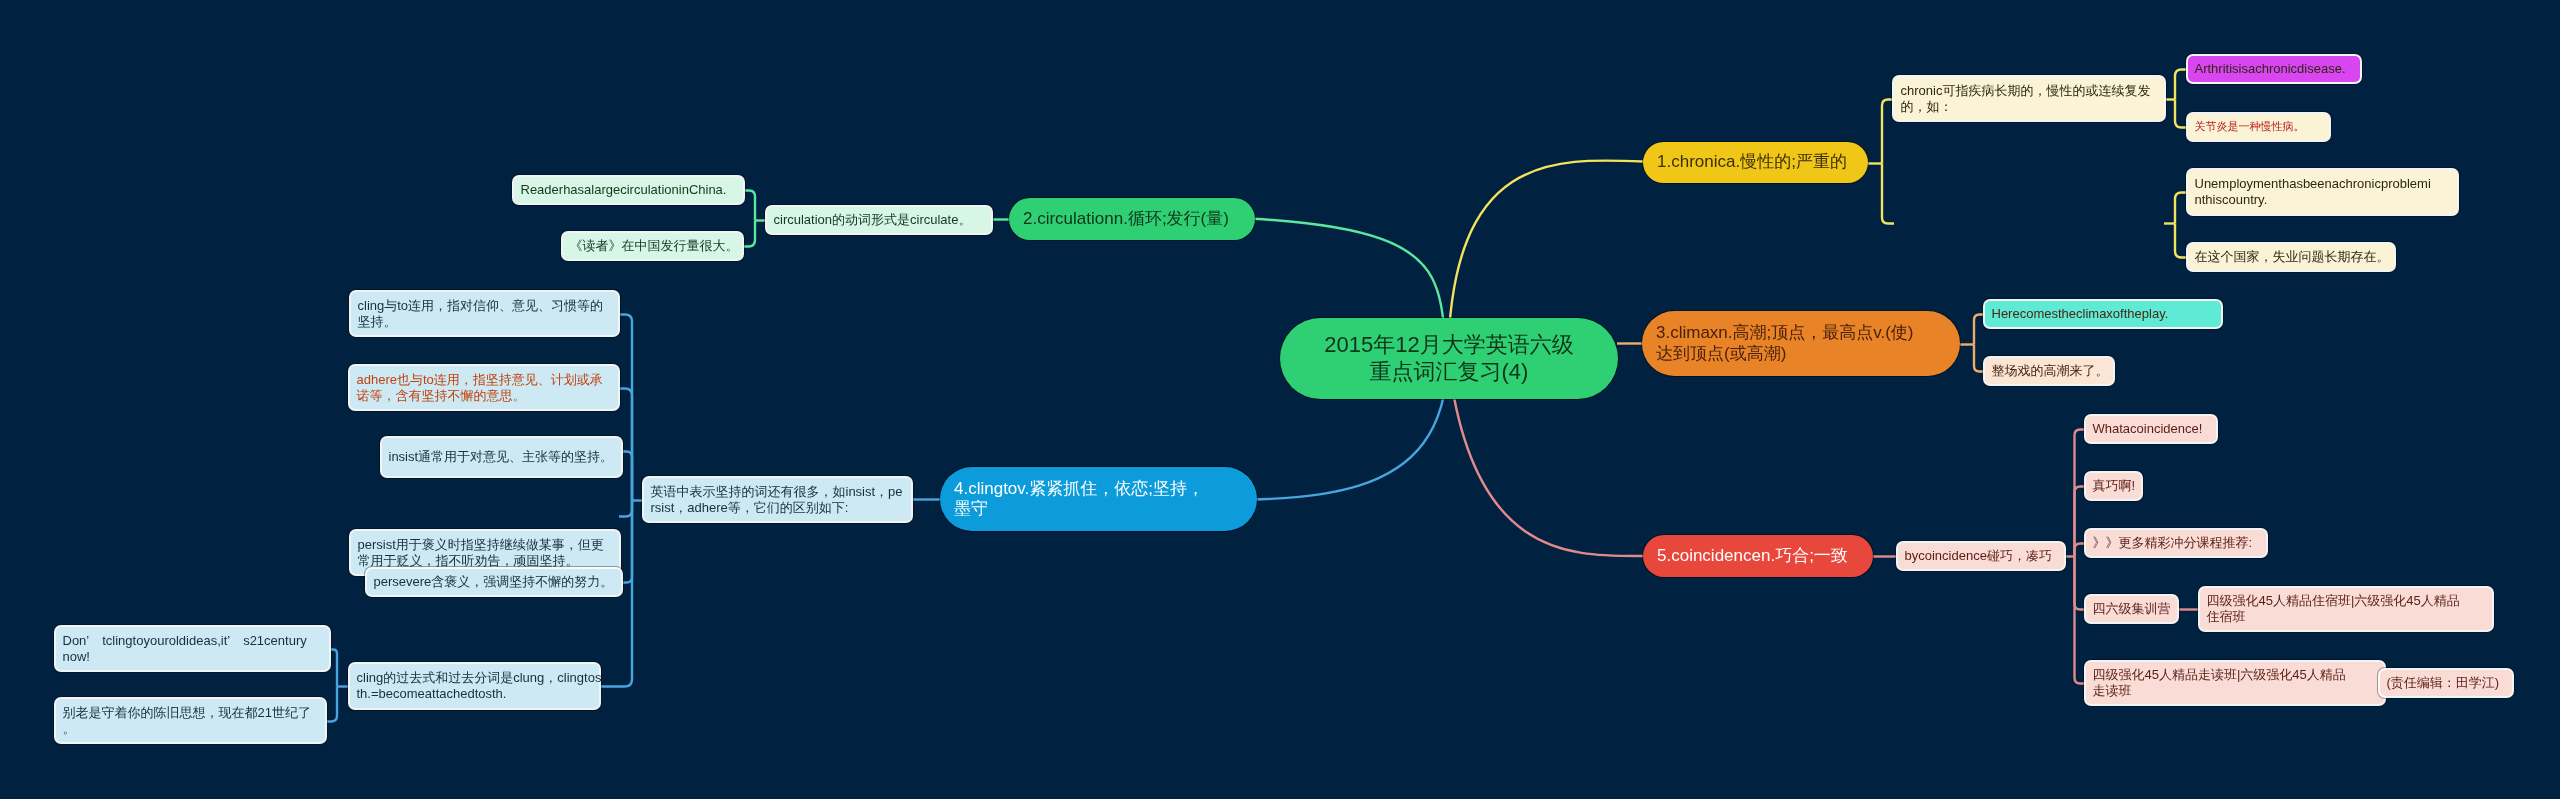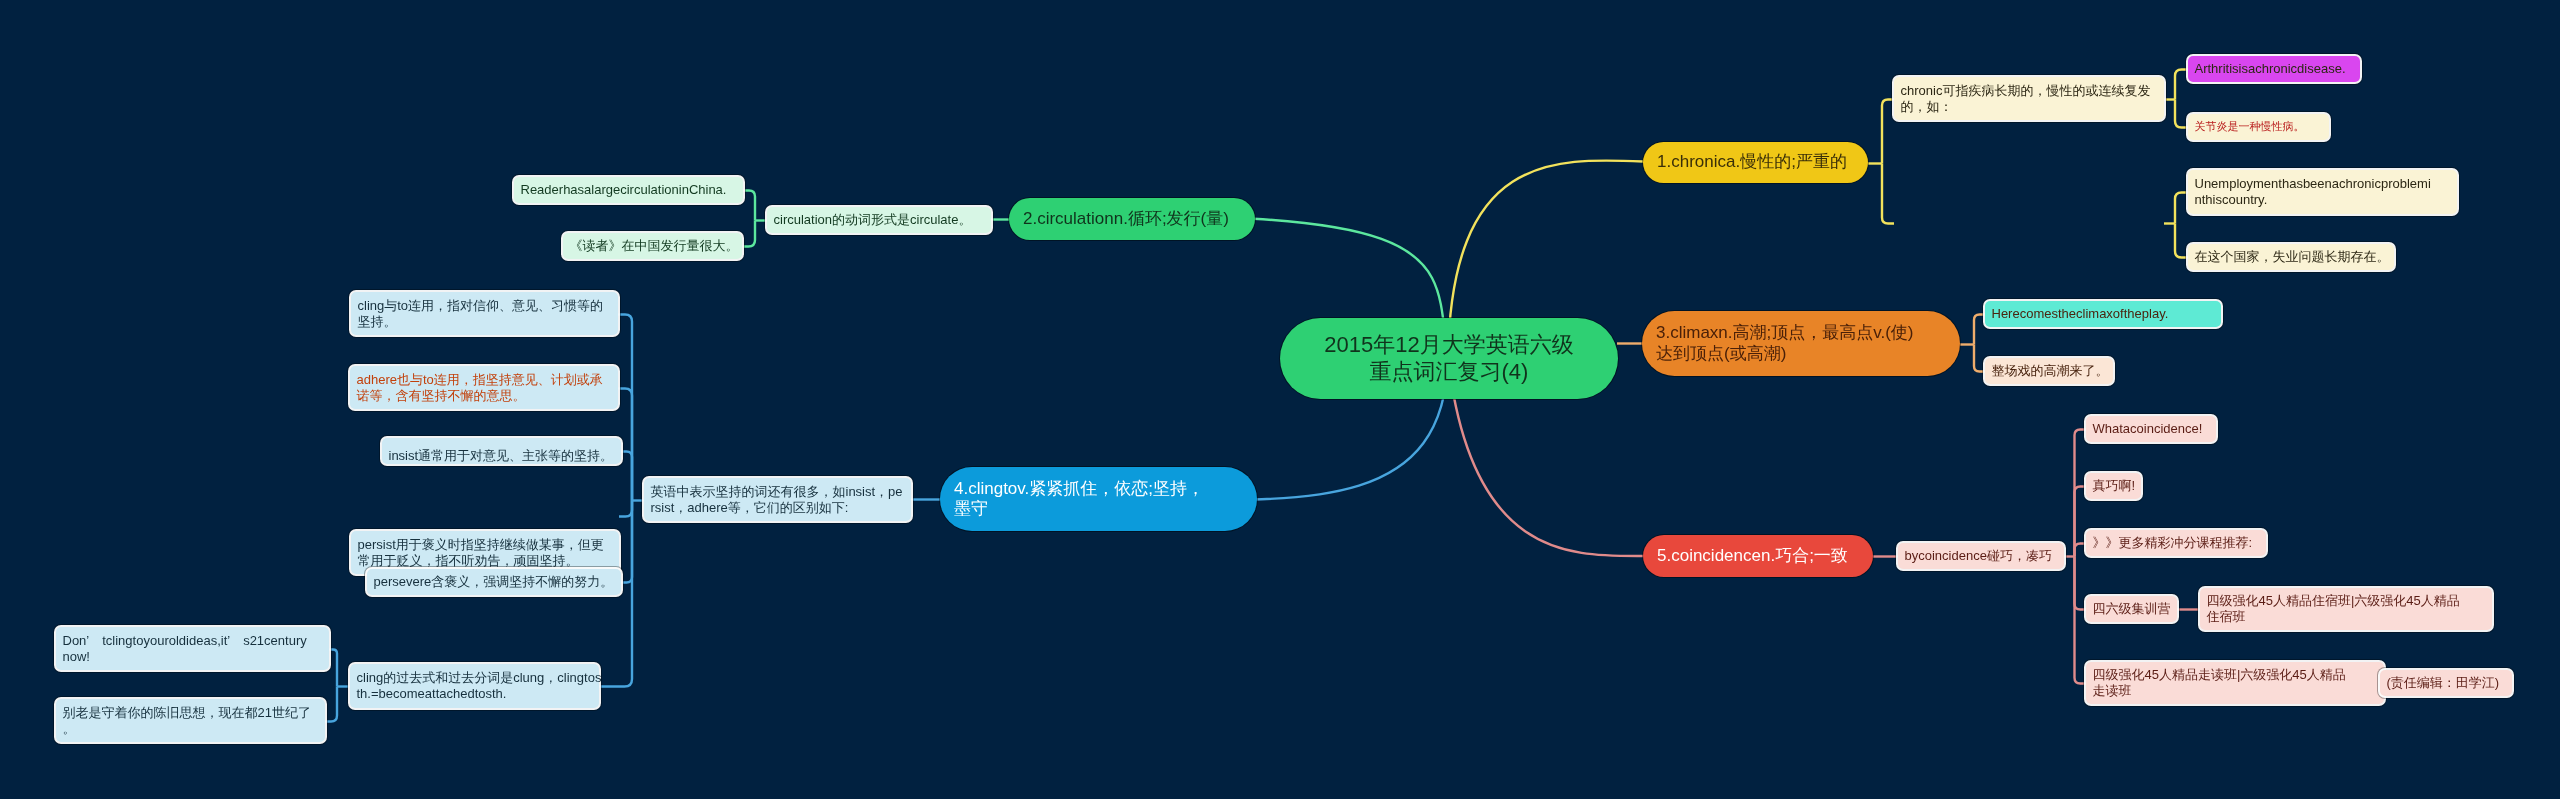--- a/index.html
+++ b/index.html
@@ -133,21 +133,21 @@
           <div>cling与to连用，指对信仰、意见、习惯等的</div>
           <div>坚持。</div>
         </span>
       </div>
       <div class="node" style="left: 350px; top: 366px; width: 268px; height: 43px; font-size: 13px; background: rgb(205, 233, 244); color: #c2410c; box-shadow: rgba(255, 255, 255, 0.95) 0px 0px 0px 2px, rgba(0, 0, 0, 0.33) 0px 0px 0px 3px;">
         <span class="label">
           <div>adhere也与to连用，指坚持意见、计划或承</div>
           <div>诺等，含有坚持不懈的意思。</div>
         </span>
       </div>
-      <div class="node" style="left: 382px; top: 438px; width: 239px; height: 26px; font-size: 13px; background: rgb(205, 233, 244); color: rgb(22, 48, 61); box-shadow: rgba(255, 255, 255, 0.95) 0px 0px 0px 2px, rgba(0, 0, 0, 0.33) 0px 0px 0px 3px; align-items: flex-end;">
+      <div class="node" style="left: 382px; top: 438px; width: 239px; height: 38px; font-size: 13px; background: rgb(205, 233, 244); color: rgb(22, 48, 61); box-shadow: rgba(255, 255, 255, 0.95) 0px 0px 0px 2px, rgba(0, 0, 0, 0.33) 0px 0px 0px 3px;">
         <span class="label">insist通常用于对意见、主张等的坚持。</span>
       </div>
       <div class="node" style="left: 351px; top: 494px; width: 268px; height: 43px; font-size: 13px; background: rgb(205, 233, 244); color: rgb(22, 48, 61); box-shadow: rgba(255, 255, 255, 0.95) 0px 0px 0px 2px, rgba(0, 0, 0, 0.33) 0px 0px 0px 3px; margin-top: 37px;">
         <span class="label">
           <div>persist用于褒义时指坚持继续做某事，但更</div>
           <div>常用于贬义，指不听劝告，顽固坚持。</div>
         </span>
       </div>
       <div class="node" style="left: 367px; top: 569px; width: 254px; height: 26px; font-size: 13px; background: rgb(205, 233, 244); color: rgb(22, 48, 61); box-shadow: rgba(255, 255, 255, 0.95) 0px 0px 0px 2px, rgba(0, 0, 0, 0.33) 0px 0px 0px 3px;">
         <span class="label">persevere含褒义，强调坚持不懈的努力。</span>

